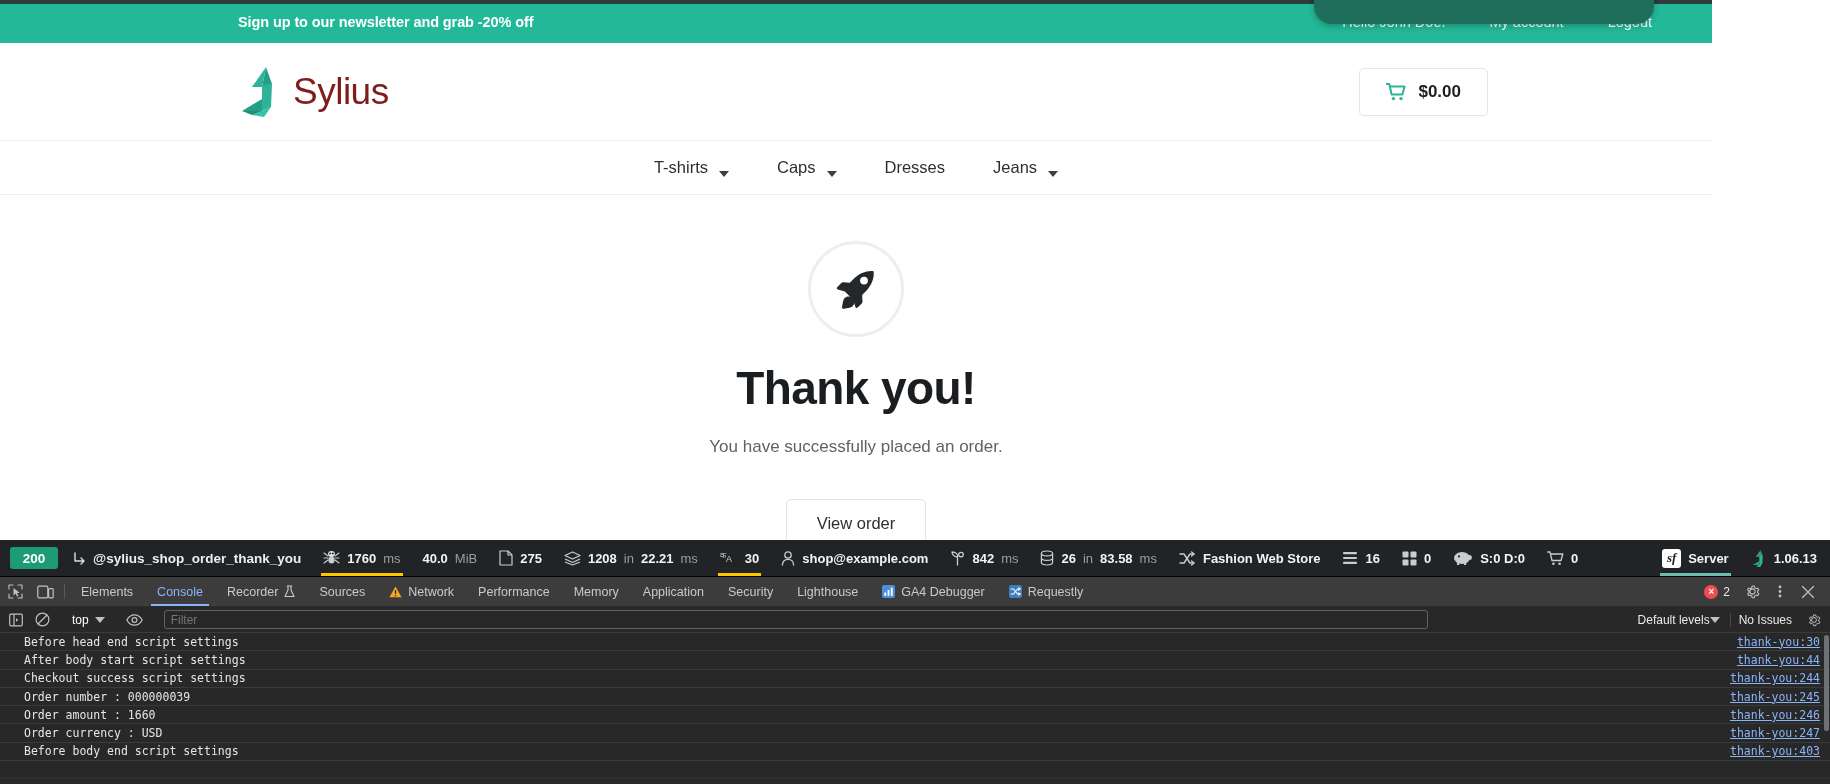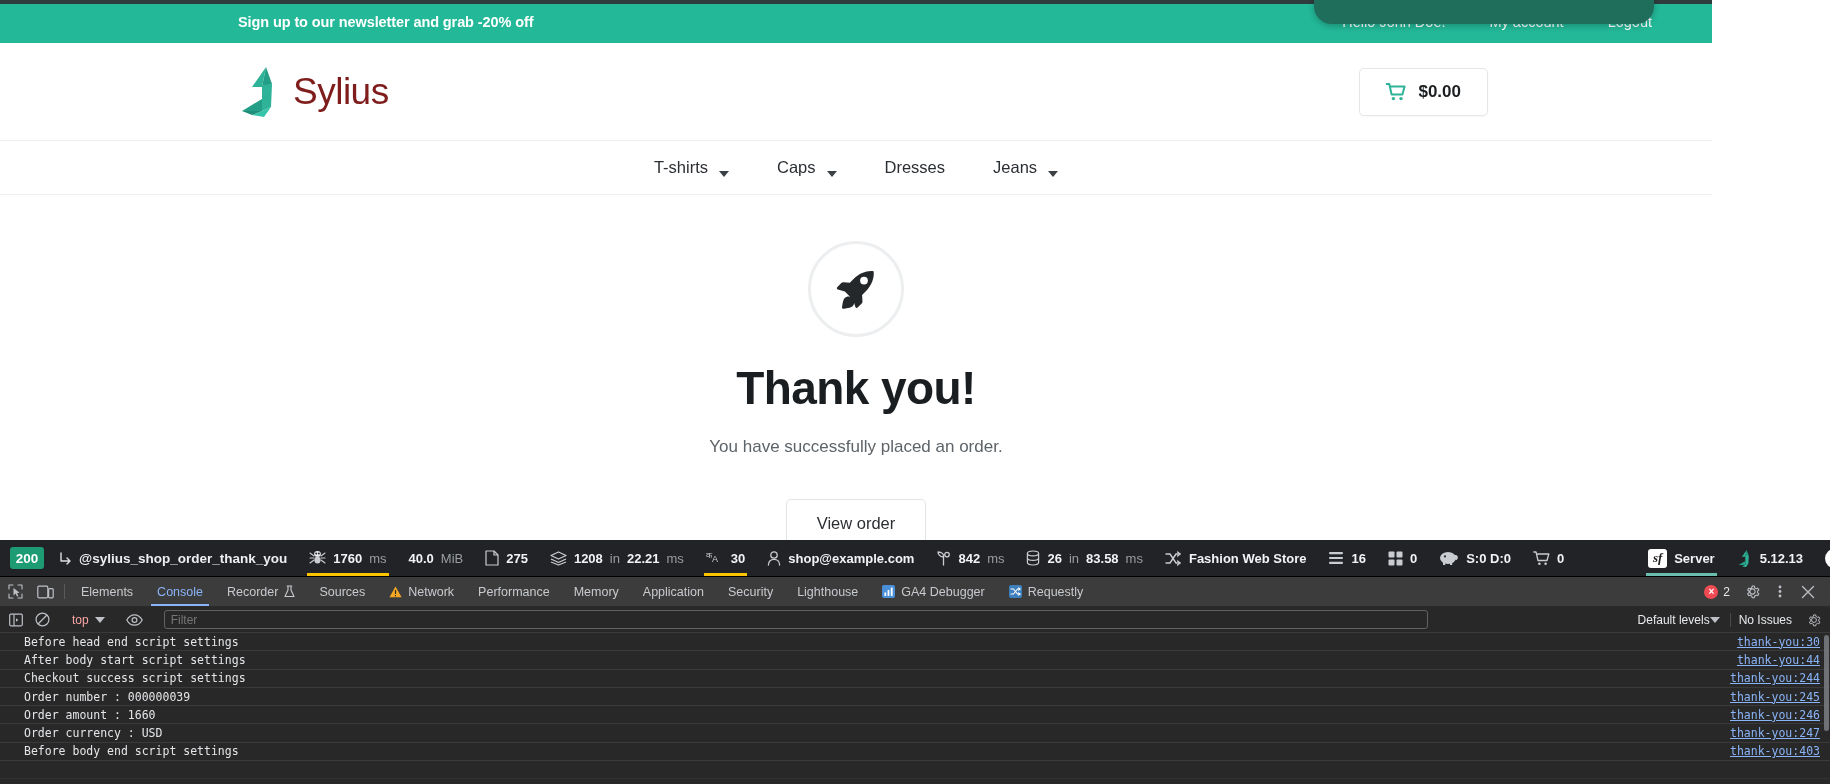--- a/index.html
+++ b/index.html
@@ -222,21 +222,21 @@
     height: 3px;
   }
   .wdt-block.bar-yellow::after { background: #ffc400; }
   .wdt-block.bar-teal::after { background: #6bbdae; }
   .wdt-status {
     display: flex; align-items: center; justify-content: center;
     background: #1d9b72;
     color: #ffffff;
     font-weight: bold;
     font-size: 13.5px;
-    width: 34px;
+    width: 48px;
     height: 22px;
     border-radius: 3px;
     margin: 7px 0 7px 6px;
   }
   .wdt-strong { font-weight: bold; color: #f2f3f4; }
   .wdt-dim { color: #9a9da1; font-weight: normal; }
   .wdt-route { font-weight: bold; font-size: 13.5px; color: #eceef0; }
   .sf-badge {
     width: 19px; height: 19px;
     background: #fff;
@@ -358,21 +358,21 @@
     gap: 2px;
     padding: 0 4px;
     border-bottom: 1px solid #3a3a3a;
   }
   .ctx-select {
     display: flex;
     align-items: center;
     gap: 6px;
     padding: 0 7px;
     font-size: 12px;
-    color: #fca5a5;
+    color: #ffffff;
     cursor: pointer;
   }
   .filter-input {
     flex: 0 0 auto;
     width: 1264px;
     height: 19px;
     margin-left: 6px;
     background: #282828;
     border: 1px solid #5f6368;
     border-radius: 3px;
@@ -677,21 +677,21 @@
   </div>
 
   <div class="wdt-block">
     <svg width="16" height="17" viewBox="0 0 42 50">
       <polygon points="26,0 12,20 22,20" fill="#2eb398"></polygon>
       <polygon points="26,0 22,20 32,17" fill="#249e86"></polygon>
       <path d="M22,18 L32,17 L31,40 L22,44 Z" fill="#2eb398"></path>
       <polygon points="22,32 2,44 22,44" fill="#249e86"></polygon>
       <polygon points="22,44 31,40 24,50 12,48" fill="#35c4a7"></polygon>
     </svg>
-    <span class="wdt-strong">5.12.13</span>
+    <span class="wdt-strong">1.06.13</span>
   </div>
 
   <div class="wdt-block">
     <span class="sf-circle">sf</span>
 
   </div>
 
 </div>
 
 <div id="devtools">

